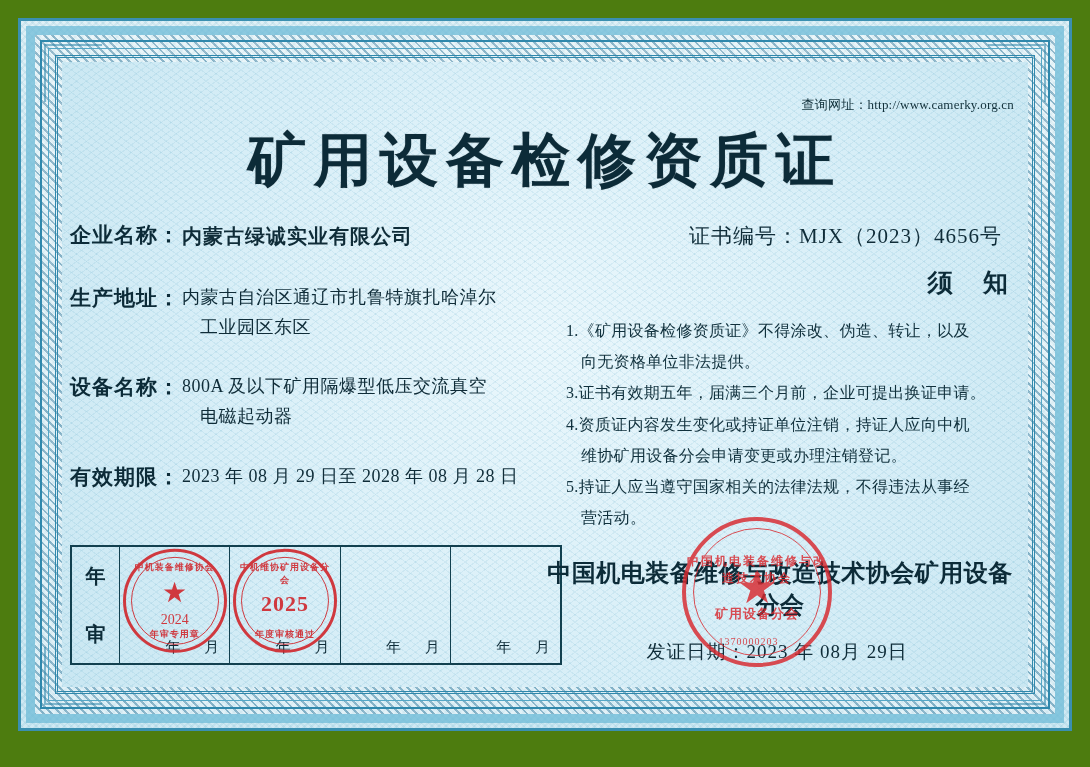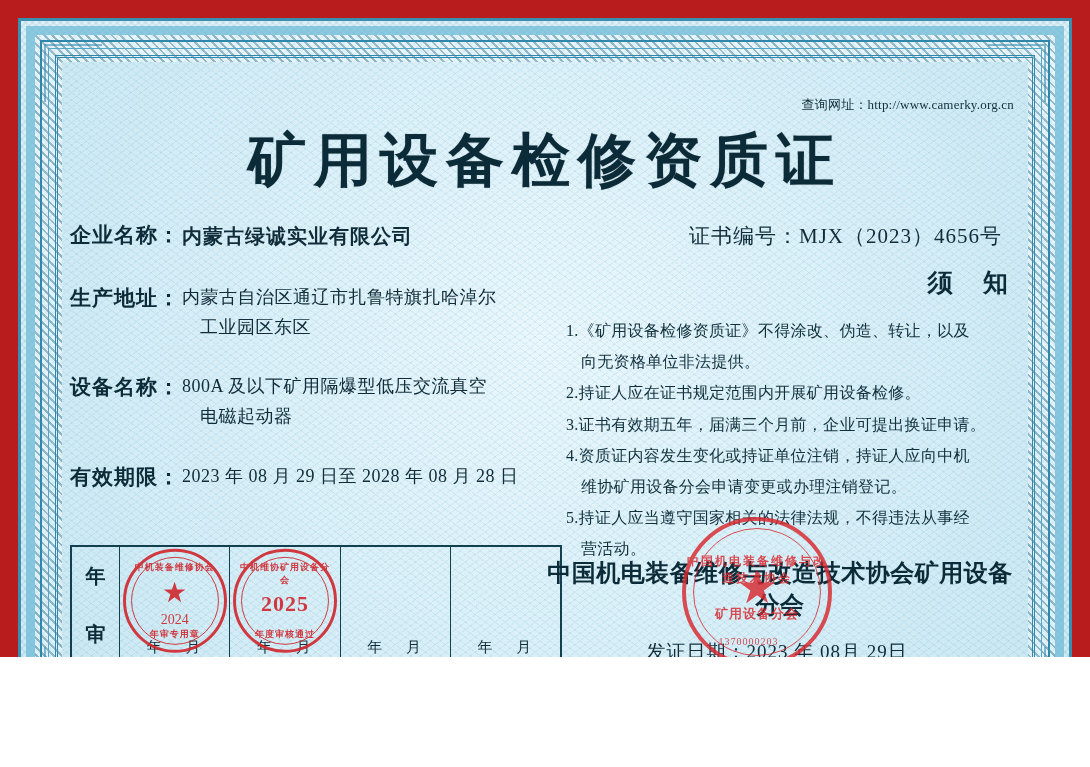--- a/index.html
+++ b/index.html
@@ -6,22 +6,22 @@
     margin: 0;
     padding: 0;
     background: #ffffff;
   }
   body {
     font-family: "Liberation Serif", "DejaVu Serif", serif;
   }
   .page {
     position: relative;
     width: 1090px;
-    height: 657px;
-    background: #b91c1c;
+    height: 767px;
+    background: #4d7c0f;
     overflow: hidden;
     text-decoration: underline;
   }
 
   
   .cert {
     position: absolute;
     left: 18px;
     top: 18px;
     width: 1054px;
@@ -212,21 +212,21 @@
     align-items: center;
     justify-content: space-around;
     font-size: 20px;
     font-weight: bold;
     color: #0c2b38;
   }
   .tcol.cell {
     flex: 1 1 0;
     display: flex;
     align-items: flex-end;
-    justify-content: center;
+    justify-content: flex-end;
     padding-bottom: 6px;
   }
   .cell-line {
     font-size: 15px;
     color: #0f2c38;
     letter-spacing: 10px;
     padding-left: 8px;
   }
   .stamp-red {
     position: absolute;
@@ -427,23 +427,20 @@
       </div>
 
       <div class="notice">
         <div class="notice-title">须 知</div>
 
         <div class="notice-item">
           <span>1.《矿用设备检修资质证》不得涂改、伪造、转让，以及</span>
           <span class="hang">向无资格单位非法提供。</span>
         </div>
         <div class="notice-item">
-          <span>2.持证人应在证书规定范围内开展矿用设备检修。</span>
-        </div>
-        <div class="notice-item">
           <span>3.证书有效期五年，届满三个月前，企业可提出换证申请。</span>
         </div>
         <div class="notice-item">
           <span>4.资质证内容发生变化或持证单位注销，持证人应向中机</span>
           <span class="hang">维协矿用设备分会申请变更或办理注销登记。</span>
         </div>
         <div class="notice-item">
           <span>5.持证人应当遵守国家相关的法律法规，不得违法从事经</span>
           <span class="hang">营活动。</span>
         </div>

